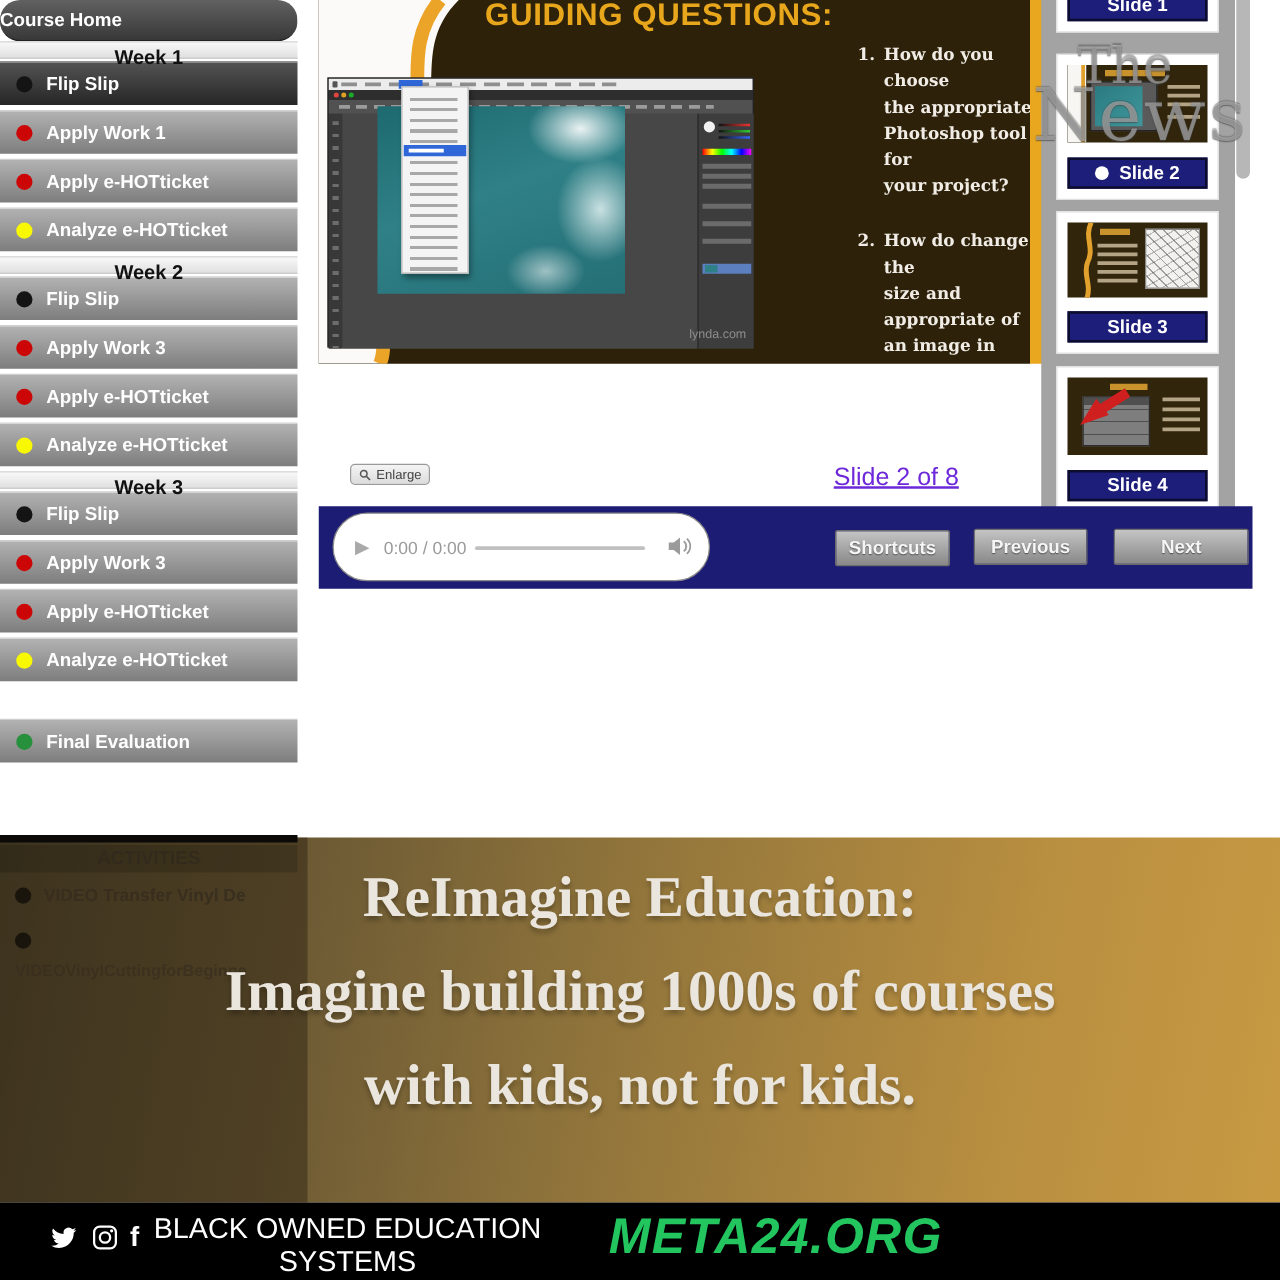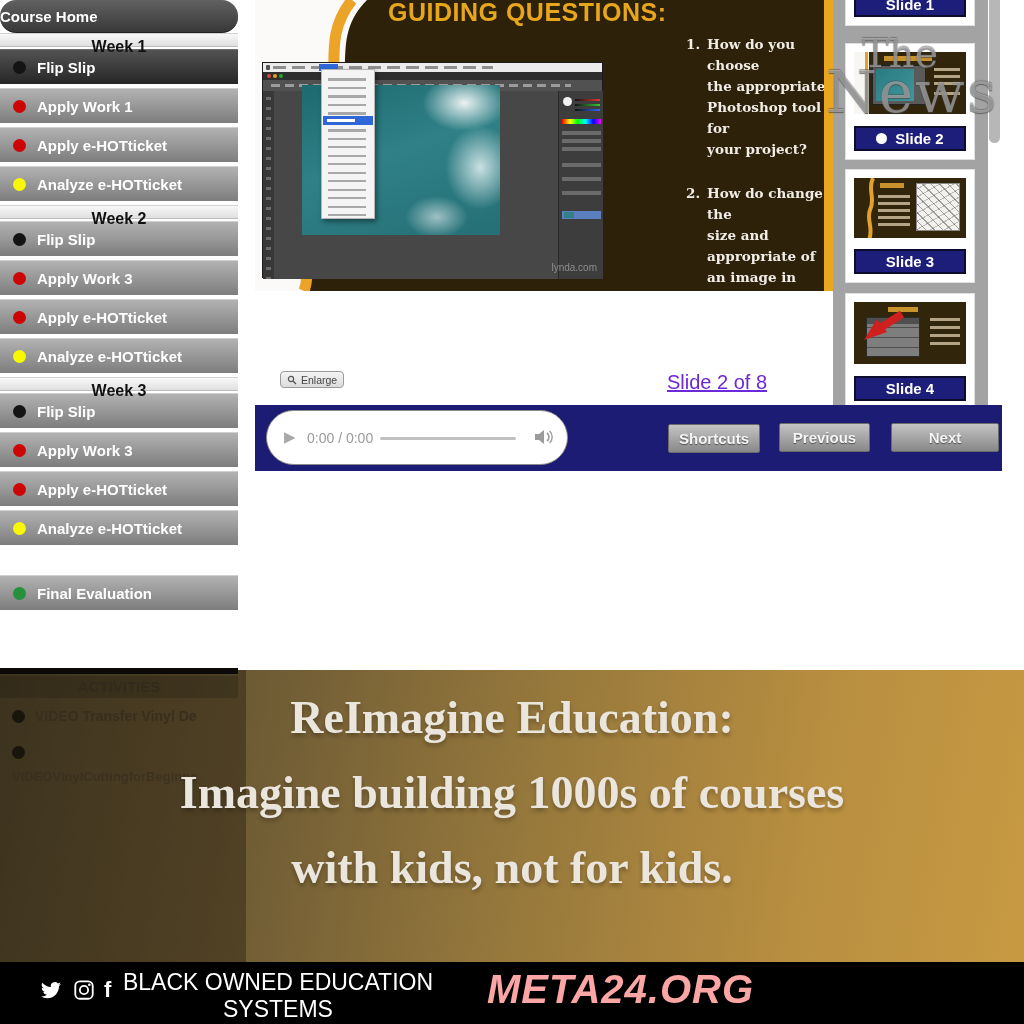--- a/index.html
+++ b/index.html
@@ -155,21 +155,21 @@
       align-items:center;}
   .banner-line{color:#eae5dd;font-weight:bold;font-size:46px;line-height:75px;
       text-shadow:0 3px 4px rgba(0,0,0,.28);font-family:Liberation Serif, serif;}
 
   
   #footer{position:absolute;left:0;top:962px;width:1024px;height:62px;background:#000;z-index:7;}
   #social{position:absolute;left:38px;top:16px;display:flex;gap:9px;align-items:center;}
   #fb-glyph{color:#fff;font-weight:bold;font-size:22px;line-height:22px;}
   #brand{position:absolute;left:116px;top:7px;width:324px;text-align:center;color:#fff;
       font-size:23px;line-height:27px;}
-  #meta-url{position:absolute;left:487px;top:5px;color:#fca5a5;font-size:40px;font-weight:bold;
+  #meta-url{position:absolute;left:487px;top:5px;color:#22c55e;font-size:40px;font-weight:bold;
       font-style:italic;letter-spacing:1px;text-align:center;}
 </style>
 </head>
 <body>
 
 <div id="page">
 
   <aside id="sidebar">
       <div class="sb-title">Course Home</div>
       <div class="sb-header">Week 1</div>

